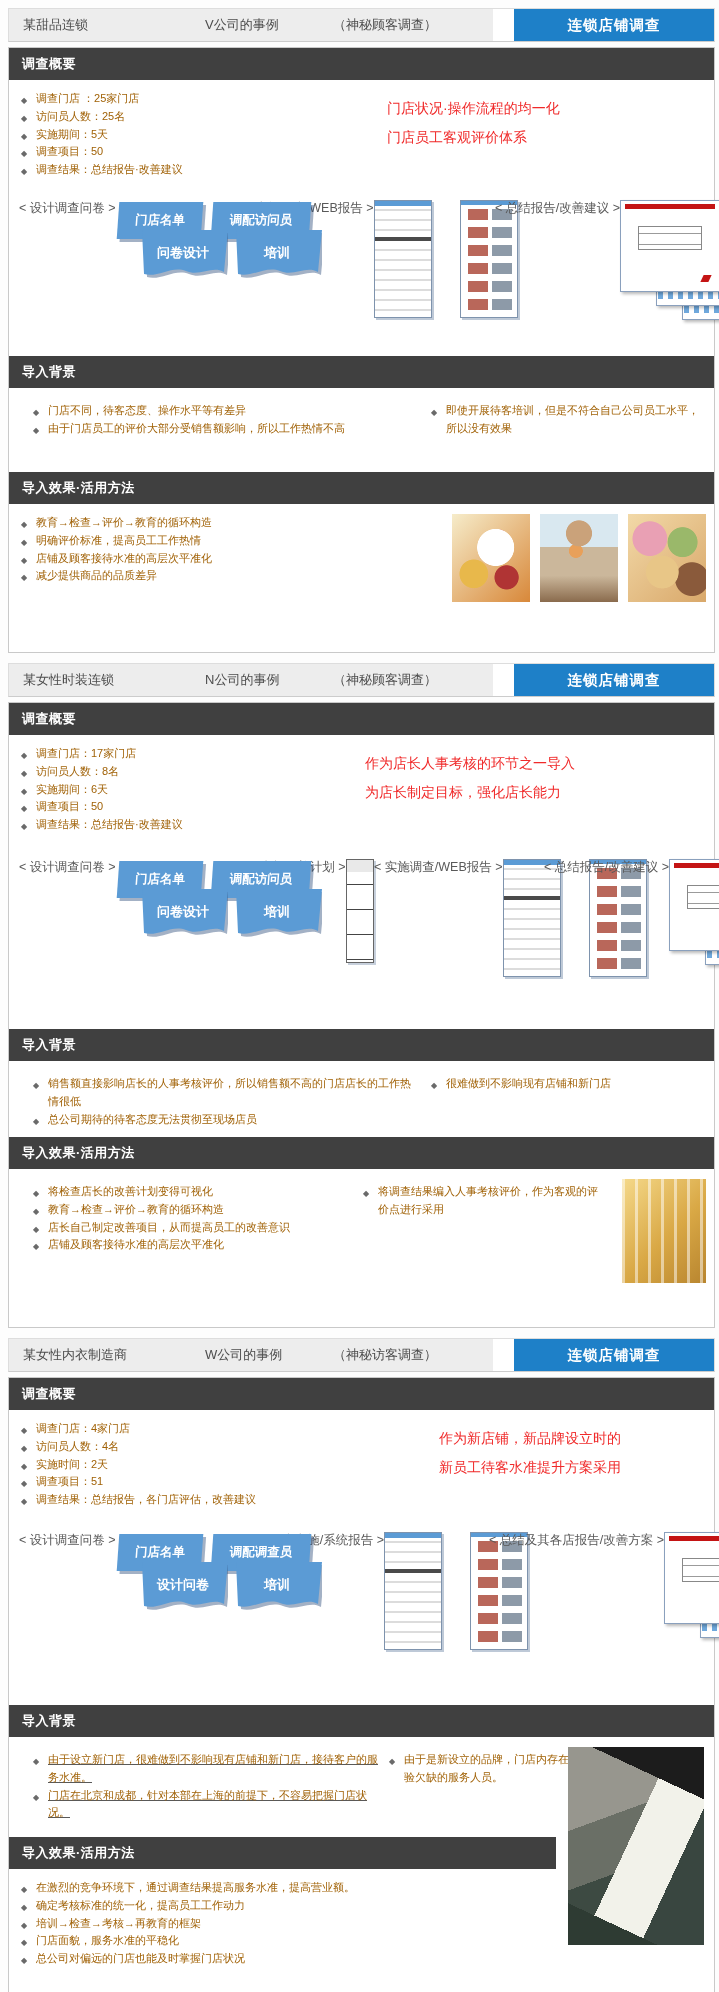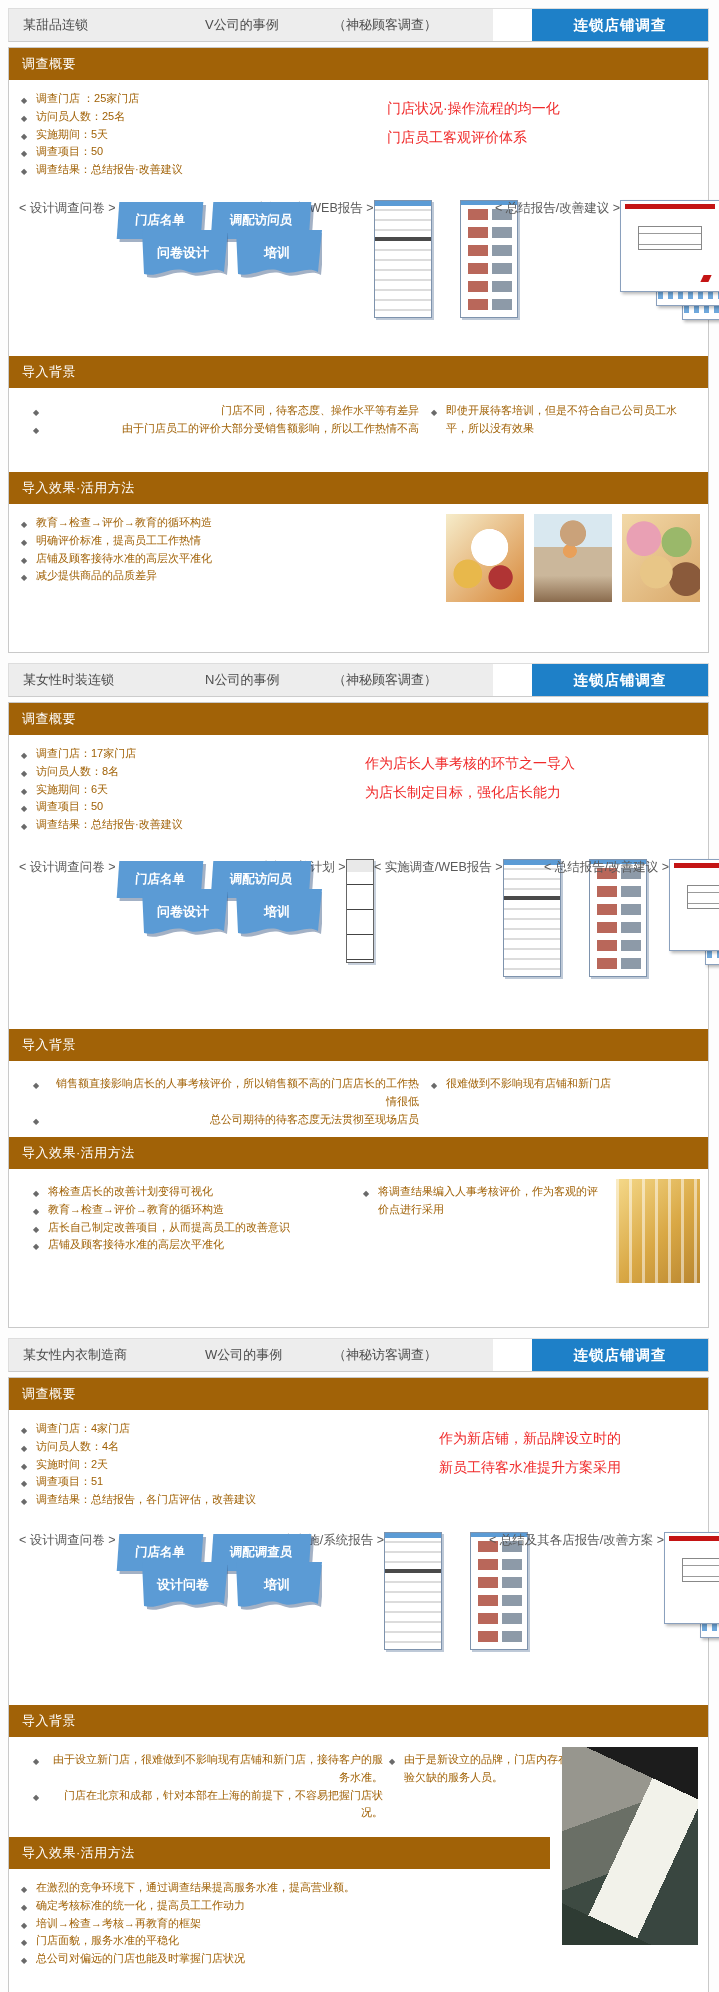--- a/index.html
+++ b/index.html
@@ -1,33 +1,33 @@
 <!DOCTYPE html>
 <html><head>
 <meta charset="utf-8">
 <style>
   * { box-sizing: border-box; }
   html,body { margin:0; padding:0; background:#fdfdfd; }
   body { width:719px; font-family:"Liberation Sans","DejaVu Sans",sans-serif; color:#595959; }
-  .case { margin:8px 10px 10px 8px; }
+  .case { margin:8px 4px 10px 8px; }
 
   
   .tabrow { display:flex; align-items:stretch; height:34px; background:#ededed;
             border:1px solid #ddd; border-bottom:1px solid #ccc; }
   .tab { display:flex; align-items:center; font-size:13px; color:#4d4d4d; }
   .t1 { width:196px; padding-left:14px; }
   .t2 { width:128px; }
   .t3 { width:160px; }
   .tsp { flex:1; background:#fff; }
-  .tab.active { width:176px; background:#1e80c8; color:#fff; font-weight:bold;
+  .tab.active { width:200px; background:#1e80c8; color:#fff; font-weight:bold;
                 font-size:14.5px; justify-content:center; letter-spacing:1px; }
 
   
   .panel { margin-top:5px; border:1px solid #c9c9c9; background:#fff; }
-  .hbar { background:#a16207; color:#fff; font-size:13px; font-weight:normal;
+  .hbar { background:#404040; color:#fff; font-size:13px; font-weight:bold;
           padding:7px 13px; letter-spacing:.5px; }
 
   
   ul.bullets { list-style:none; margin:0; padding:10px 0 0 12px; }
   ul.bullets li { position:relative; padding-left:15px; font-size:11px;
                   line-height:1.62; color:#a16207; }
   ul.bullets li::before { content:"◆"; position:absolute; left:0; top:5px;
                           font-size:8px; color:#6a6a6a; }
 
   
@@ -104,22 +104,22 @@
       width:8px; height:7px; background:#c41414; transform:skewX(-25deg); }
 
   
   .tworow { display:flex; padding:4px 12px 8px 12px; }
   .s1 .bgrow { min-height:84px; }
   .s2 .bgrow { min-height:76px; }
   .s3 .bgrow { min-height:100px; }
   .s1 .effrow { min-height:148px; }
   .s2 .effrow { min-height:158px; }
   .s3 .effrow { min-height:150px; }
-  .colL { width:398px;text-align:right; }
-  .s3 .colL { width:362px; }
+  .colL { width:398px; }
+  .s3 .colL { width:362px;text-decoration:underline; }
   .colR { flex:1; padding-left:16px; }
   .s3 .colR { flex:none; width:200px; padding-left:6px; }
   .effrow { position:relative; }
   .effL { width:420px; }
   .s2 .effL { width:330px; }
 
   .imgs { position:absolute; right:8px; top:10px; display:flex; gap:10px; }
   .ph { width:78px; height:88px; }
   .ph-dessert { background:
       radial-gradient(circle at 56% 38%, #fff 0 26%, rgba(0,0,0,0) 27%),

